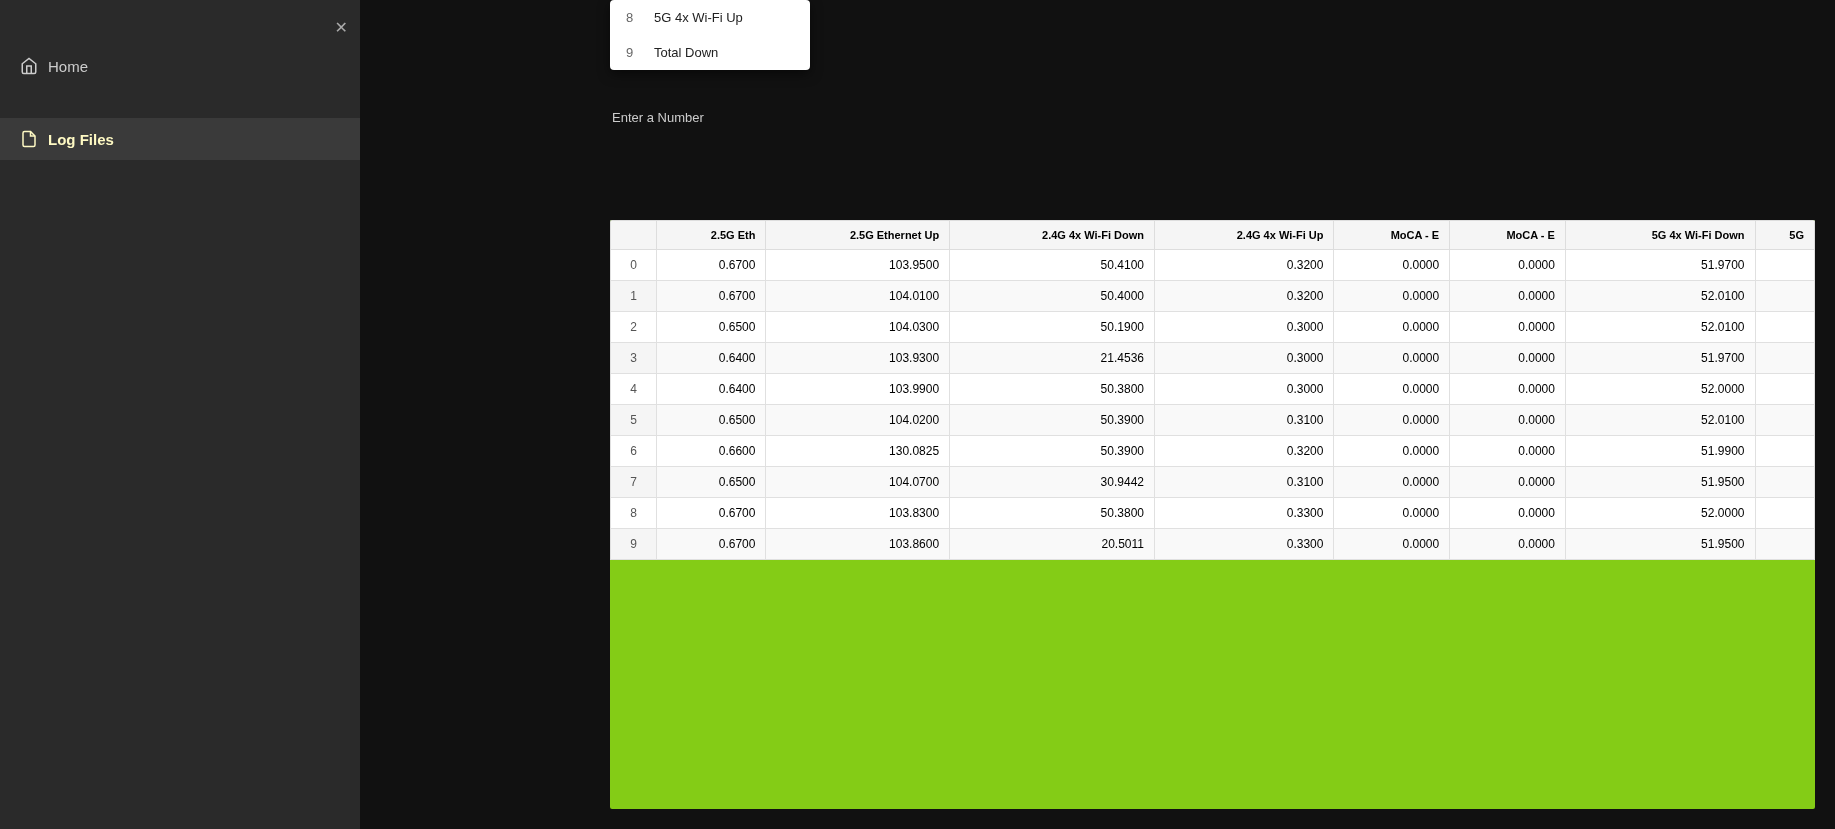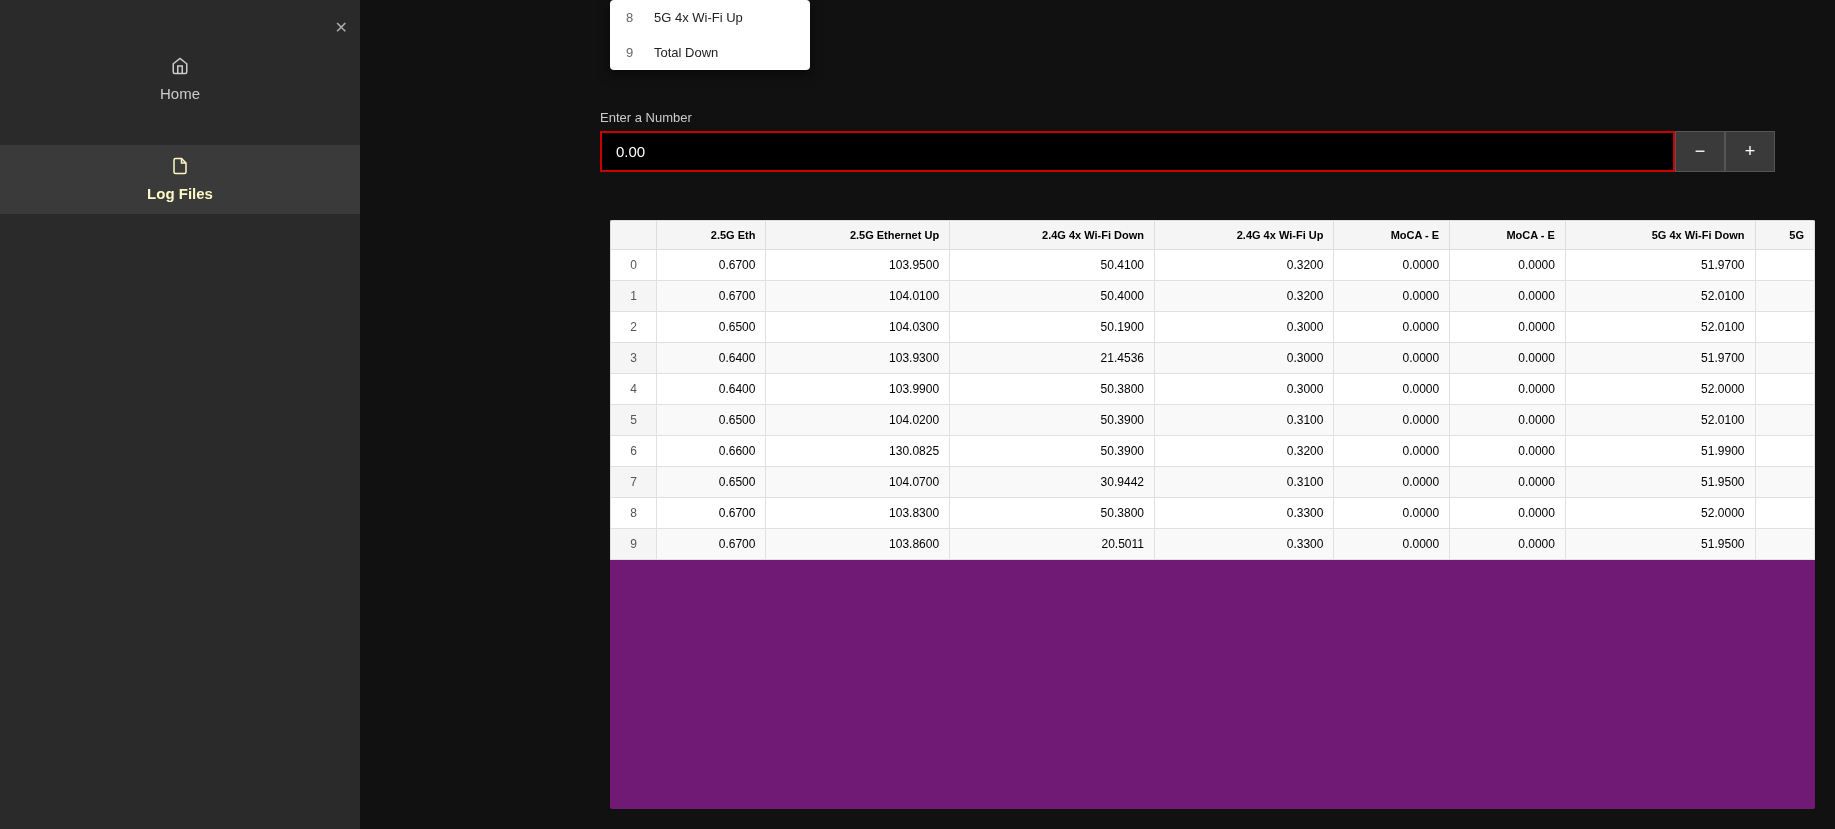--- a/index.html
+++ b/index.html
@@ -36,21 +36,20 @@
     }
 
     .sidebar-item {
       display: flex;
       align-items: center;
       gap: 10px;
       padding: 12px 20px;
       cursor: pointer;
       color: #cccccc;
       font-size: 15px;
-      flex-direction: column;
     }
 
     .sidebar-item.active {
       background: #3a3a3a;
       color: #fef9c3;
       font-weight: 600;
       margin-top: 31px;
     }
 
     .sidebar-icon {
@@ -93,21 +92,21 @@
 
     .dropdown-num {
       color: #666;
       min-width: 16px;
     }
 
     
     .enter-number-section {
       position: absolute;
       top: 110px;
-      left: 240px;
+      left: 252px;
       right: 60px;
     }
 
     .enter-number-label {
       color: #cccccc;
       font-size: 13px;
       margin-bottom: 6px;
     }
 
     .number-input-row {
@@ -139,21 +138,21 @@
     }
 
     
     .data-table-container {
       position: absolute;
       top: 220px;
       left: 250px;
       right: 20px;
       bottom: 20px;
       overflow: auto;
-      background: #701a75;
+      background: #84cc16;
       border-radius: 2px;
     }
 
     .data-table {
       border-collapse: collapse;
       width: 100%;
       font-size: 12px;
       color: #000;
     }
 
@@ -231,25 +230,20 @@
       <span>5G 4x Wi-Fi Up</span>
     </div>
     <div class="dropdown-item">
       <span class="dropdown-num">9</span>
       <span>Total Down</span>
     </div>
   </div>
 
   <div class="enter-number-section">
     <div class="enter-number-label">Enter a Number</div>
-    <div class="number-input-row">
-      <input type="text" class="number-input" value="0.00" style="">
-      <button class="num-btn">−</button>
-      <button class="num-btn">+</button>
-    </div>
   </div>
 
   <div class="data-table-container">
     <table class="data-table">
       <thead>
         <tr>
           <th></th>
           <th>2.5G Eth</th>
           <th>2.5G Ethernet Up</th>
           <th>2.4G 4x Wi-Fi Down</th>

